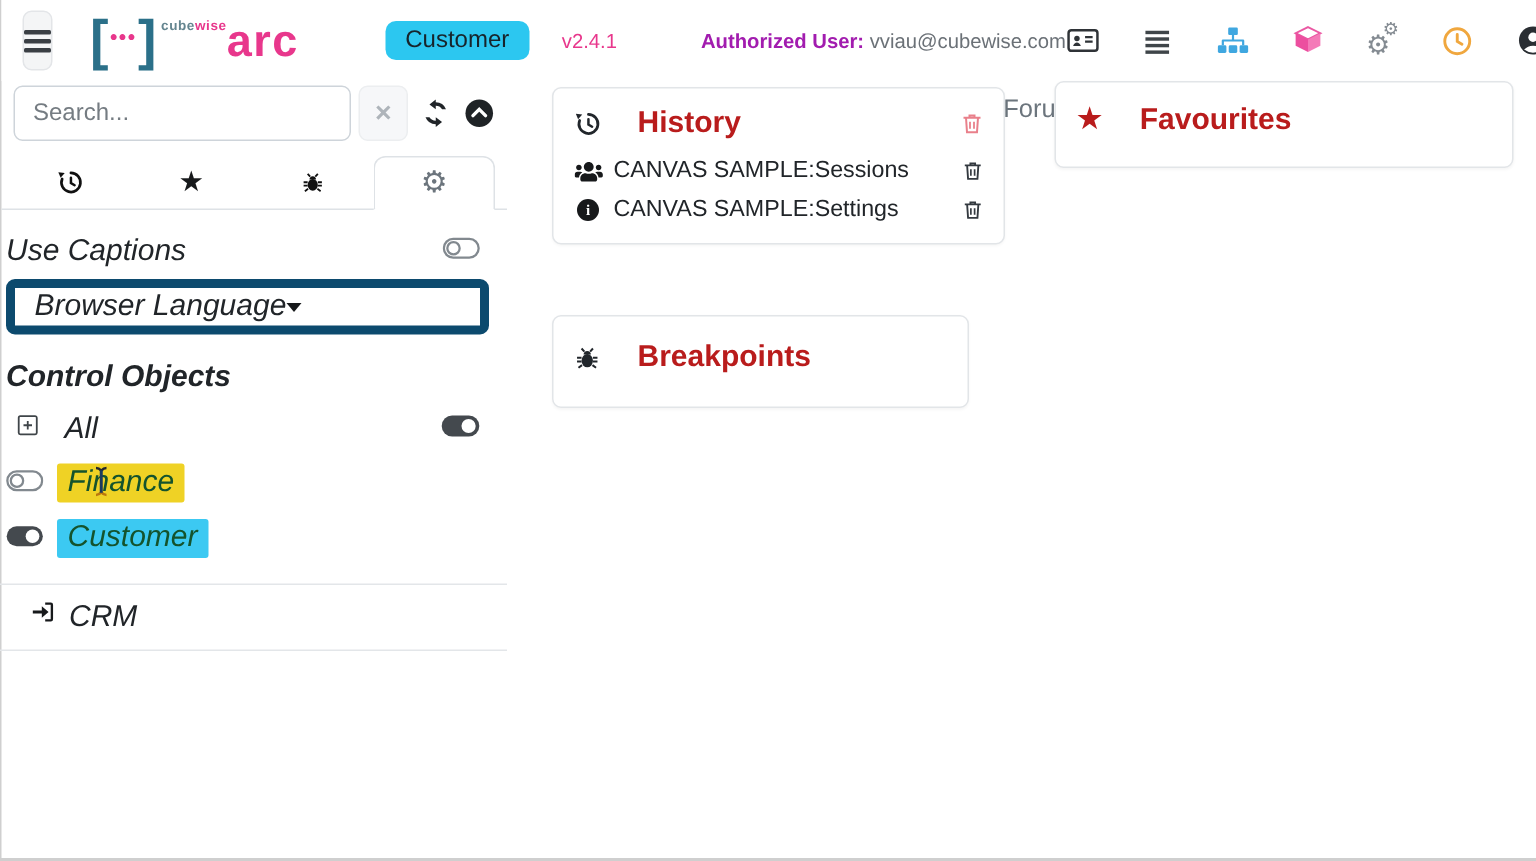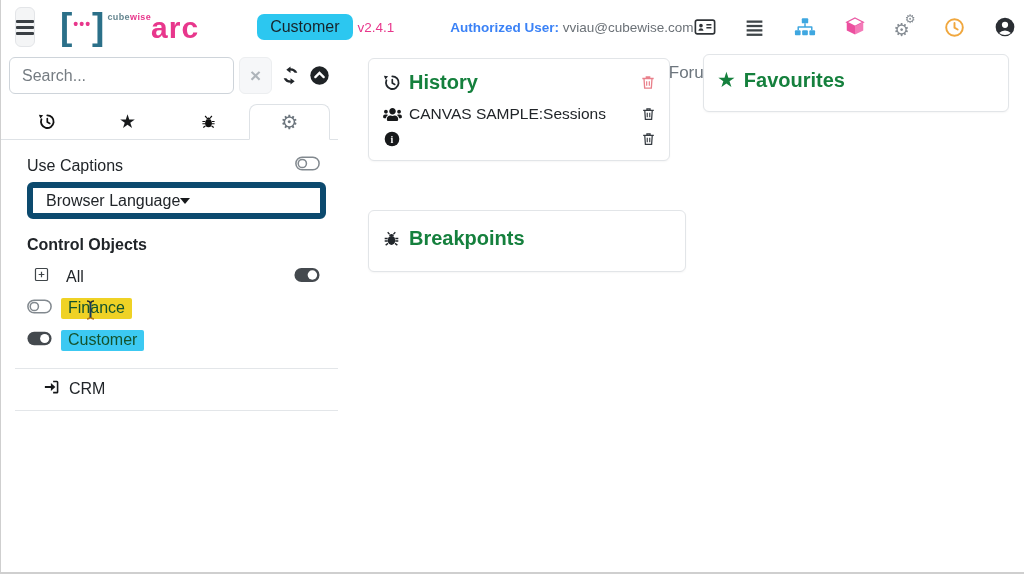--- a/index.html
+++ b/index.html
@@ -15,23 +15,23 @@
   .hamburger i { display:block; width:18px; height:3px; background:#3a3f44; border-radius:1px; }
   .logo { display:flex; align-items:flex-end; margin-left:25px; }
   .logo-brackets { display:flex; align-items:center; color:#2b7089; font-size:37px; font-weight:600; line-height:.85; }
   .logo-dots { color:#e8378c; font-size:14px; font-weight:800; letter-spacing:1px; margin:0 1px; position:relative; top:-2px; }
   .logo-text { display:flex; flex-direction:row; line-height:1; margin-left:3px; }
   .logo-cubewise { font-size:9px; letter-spacing:.4px; font-weight:700; }
   .logo-cube { color:#64858f; } .logo-wise { color:#e8378c; }
   .logo-arc { font-size:30px; color:#e8378c; font-weight:600; letter-spacing:1px; }
   .env-badge { margin-left:58px; background:#2cc7f0; color:#17242b; font-size:16px;
     padding:4px 13px; border-radius:7px; cursor:pointer; }
-  .version { margin-left:5px; color:#e8378c; font-size:13.5px; }
+  .version { margin-left:22px; color:#e8378c; font-size:13.5px; }
   .auth { margin-left:56px; font-size:13.5px; white-space:nowrap; }
-  .auth b { color:#3b82f6; font-weight:700; }
+  .auth b { color:#a21caf; font-weight:700; }
   .auth span.email { color:#6b7177; font-weight:400; }
   .hdr-icons { margin-left:auto; display:flex; align-items:center; gap:28px; }
   .hdr-icons .hicon { width:22px; height:22px; display:flex; align-items:center; justify-content:center; cursor:pointer; }
   .cogs { position:relative; width:26px; height:22px; color:#848b92; }
   .cogs .g1 { position:absolute; left:0; bottom:-3px; font-size:18px; }
   .cogs .g2 { position:absolute; right:0; top:-4px; font-size:12px; }
   .info-i { font-family:"Liberation Serif","DejaVu Serif",serif; font-weight:700; font-size:21px; color:#1b1f23; }
 
   
   .cols { position:absolute; top:54px; left:0; right:0; bottom:0; display:flex; }
@@ -51,21 +51,21 @@
   
   .tabbar { display:flex; align-items:flex-end; border-bottom:1px solid #dee2e6; padding-left:5px; height:36px; }
   .tab { width:81px; height:35px; display:flex; align-items:center; justify-content:center;
     color:#17191b; cursor:pointer; }
   .tab.active { background:#fff; border:1px solid #dee2e6; border-bottom:1px solid #fff;
     border-radius:8px 8px 0 0; margin-bottom:-1px; height:36px; color:#6c757d; }
   .tab .star { font-size:19px; }
   .tab .gear { font-size:20px; line-height:1; }
 
   
-  .panel { padding:16px 12px 0 26px; font-size:16px; }
+  .panel { padding:16px 12px 0 3px; font-size:20px;font-style:italic; }
   .row-between { display:flex; align-items:center; justify-content:space-between; padding-right:6px; }
   .lbl { color:#212529; }
   .cap-lang-lbl { margin-top:12px; }
   .select { margin-top:7px; height:37px; border:6px solid #0c4a6e; border-radius:6px;
     display:flex; align-items:center; justify-content:flex-start; padding:0 13px; cursor:pointer; }
   .caret-down { width:0; height:0; border-left:5px solid transparent; border-right:5px solid transparent;
     border-top:6px solid #17191b; }
   .sec-head { font-weight:700; margin-top:17px; }
   .all-row { margin-top:12px; display:flex; align-items:center; padding:0 6px 0 6px; }
   .all-row .lbl { margin-left:16px; }
@@ -81,23 +81,23 @@
   .cursor-ibeam { position:absolute; left:57px; top:1px; pointer-events:none; }
 
   
   .links-row { display:flex; justify-content:flex-end; align-items:center; gap:15px;
     height:37px; padding-right:17px; color:#6c757d; font-size:17px; }
   .link { display:flex; align-items:center; gap:6px; cursor:pointer; }
   .link .licon { color:#4b5156; display:flex; align-items:center; }
   .card { position:absolute; background:#fff; border:1px solid #e2e5e8; border-radius:6px;
     box-shadow:0 1px 2px rgba(0,0,0,.04); }
   .card-history { left:30px; top:4px; width:302px; padding:12px 13px 13px 13px; }
-  .card-breakpoints { left:30px; top:156px; width:318px; padding:16px 13px 21px 13px; }
+  .card-breakpoints { left:30px; top:156px; width:278px; padding:16px 13px 21px 13px; }
   .card-favourites { left:365px; top:0px; width:306px; padding:14px 13px 19px 13px; }
-  .card-head { display:flex; align-items:center; gap:8px; font-size:20px; font-weight:600; color:#15803d; }
+  .card-head { display:flex; align-items:center; gap:24px; font-size:20px; font-weight:600; color:#b91c1c; }
   .card-head .head-trash { margin-left:auto; color:#e9808b; cursor:pointer; display:flex; }
   .card-head .star { font-size:21px; line-height:1; position:relative; top:-1px; }
   .hist-items { margin-top:11px; display:flex; flex-direction:column; gap:8px; }
   .hist-item { display:flex; align-items:center; gap:7px; font-size:15.5px; color:#212529; }
   .hist-item .itrash { margin-left:auto; color:#343a40; cursor:pointer; display:flex; }
   .hist-item .iicon { display:flex; width:20px; justify-content:center; color:#17191b; }
   .hist-label { cursor:pointer; }
 </style>
 </head>
 <body>
@@ -376,20 +376,21 @@
                 </svg>
             </span>
           </div>
           <div class="hist-item">
             <span class="iicon">
               <svg width="16" height="16" viewBox="0 0 24 24">
                   <circle cx="12" cy="12" r="11" fill="currentColor"></circle>
                   <text x="12" y="17.5" text-anchor="middle" font-size="15" font-weight="bold" fill="#fff" font-family="Liberation Serif,serif">i</text>
                 </svg>
             </span>
+            <span class="hist-label">CANVAS SAMPLE:Settings</span>
             <span class="itrash">
               <svg width="15" height="16" viewBox="0 0 24 24" fill="none" stroke="currentColor" stroke-width="2">
                   <path d="M3.5 6h17M9.5 6V3.8h5V6"></path>
                   <path d="M6 6l1 14.4h10L18 6"></path>
                   <path d="M10 10v7M14 10v7" stroke-width="1.8"></path>
                 </svg>
             </span>
           </div>
         </div>
       </div>

